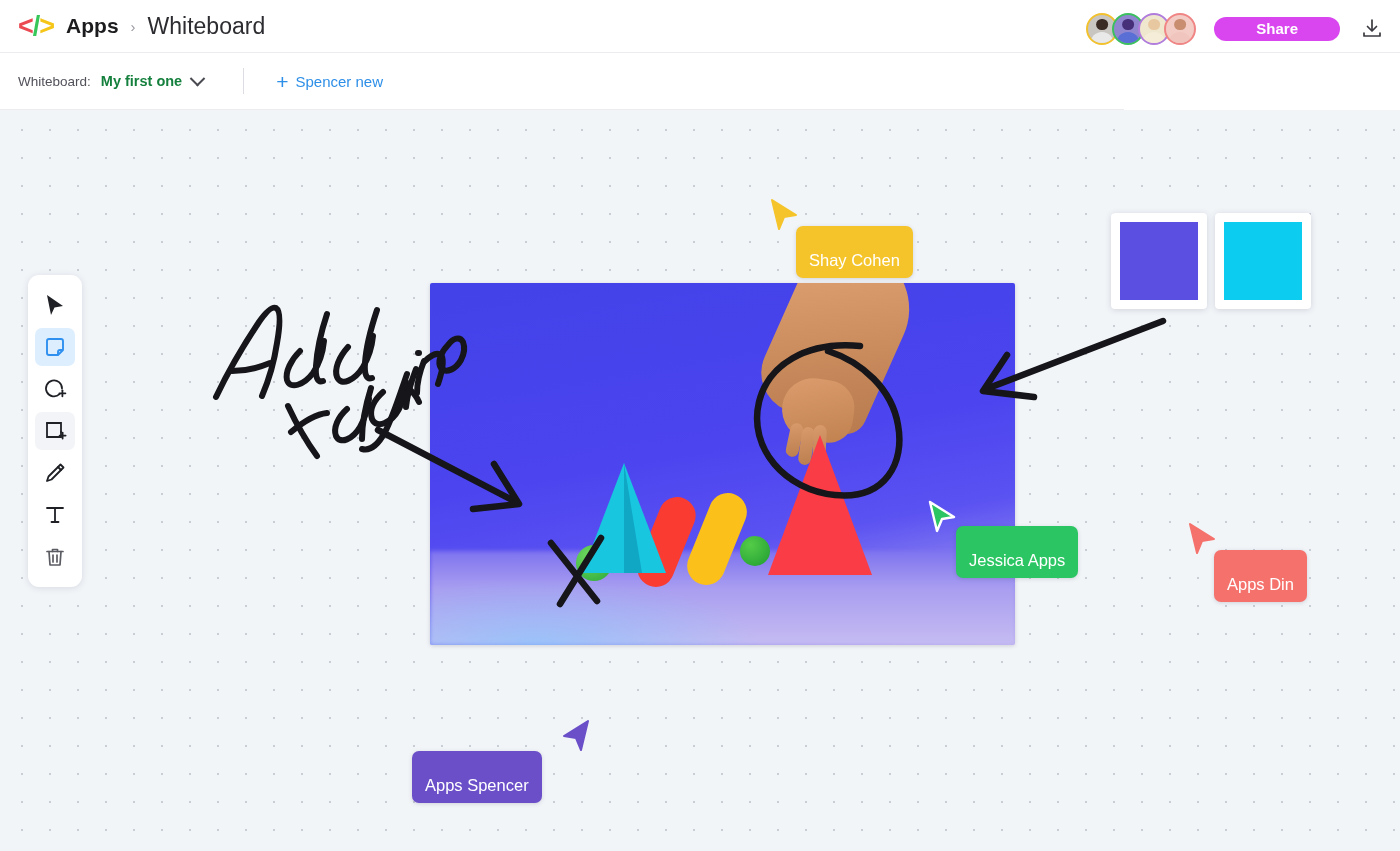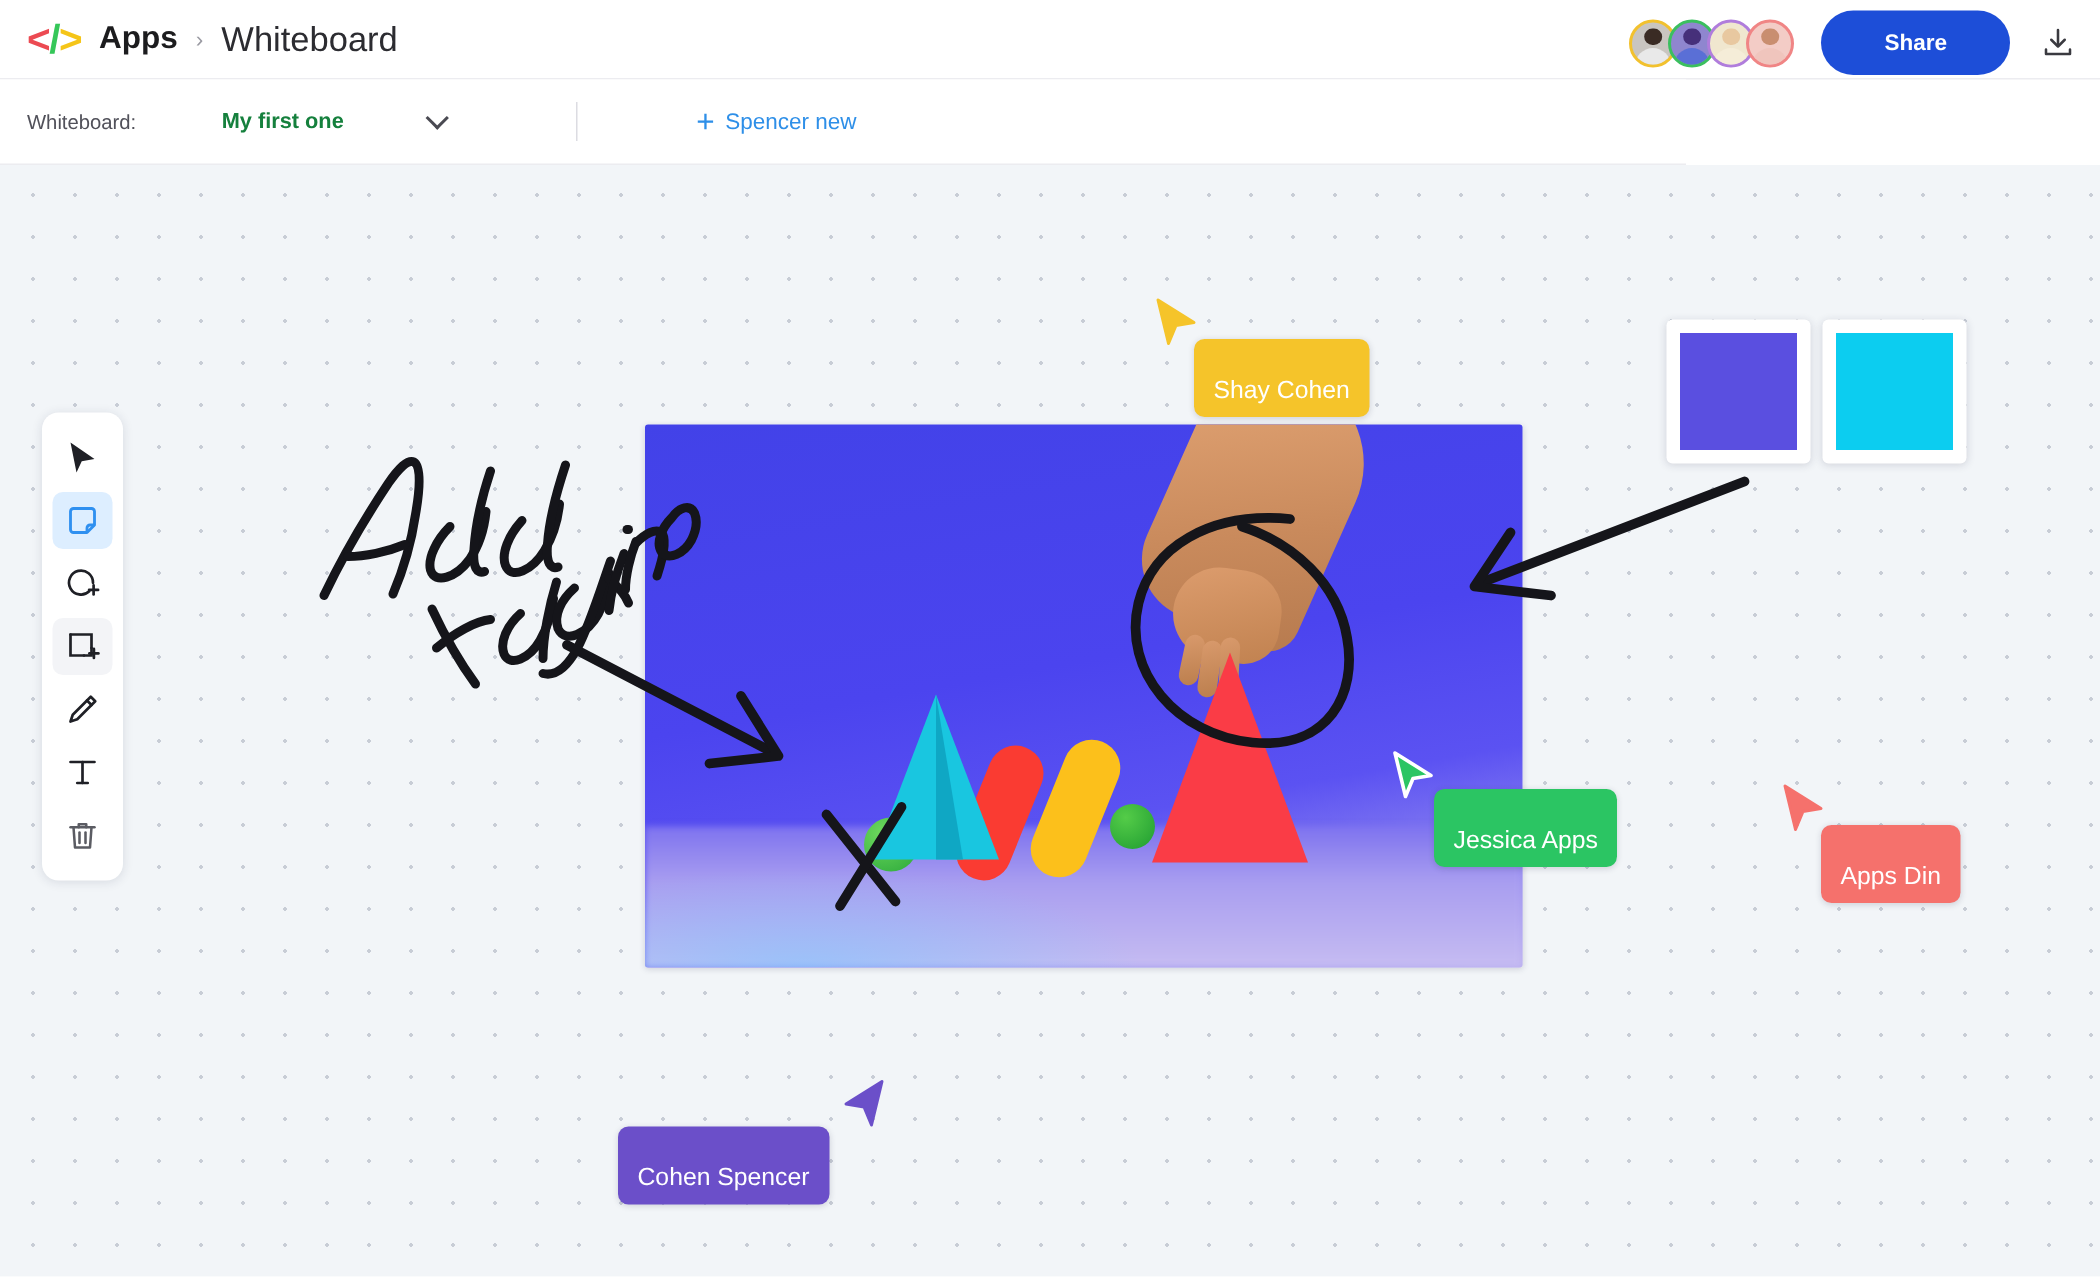--- a/index.html
+++ b/index.html
@@ -23,21 +23,21 @@
   .logo .sl { color: #35c759; }
   .logo .gt { color: #f5c518; }
   .crumb-apps { font-size: 21px; font-weight: bold; color: #1c1c1e; }
   .crumb-sep { font-size: 15px; color: #9a9aa2; margin: 0 12px; }
   .crumb-cur { font-size: 23px; color: #2c2c31; }
 
   
   .subbar {
     position: absolute; top: 53px; left: 0; width: 1124px; height: 57px;
     background: #ffffff; display: flex; align-items: center;
-    padding-left: 18px; border-bottom: 1px solid #ececf0; gap: 47px;
+    padding-left: 18px; border-bottom: 1px solid #ececf0;
   }
   .wb-label { font-size: 13.5px; color: #51515a; }
   .wb-name { font-size: 14.5px; font-weight: bold; color: #15803d; margin-left: 10px; }
   .chev {
     margin-left: 10px; width: 11px; height: 11px;
     border-right: 2px solid #4a4a52; border-bottom: 2px solid #4a4a52;
     transform: rotate(45deg) translate(-2px,-2px);
   }
   .vdiv { width: 1px; height: 26px; background: #dcdce2; margin: 0 32px 0 40px; }
   .create-new { display: flex; align-items: center; color: #2e8fe8; font-size: 15px; cursor: pointer; }
@@ -50,23 +50,23 @@
     width: 32px; height: 32px; border-radius: 50%;
     border: 2px solid #ccc; margin-left: -6px; position: relative;
     overflow: hidden; background: #d9d9e2;
   }
   .avatar:first-child { margin-left: 0; }
   .avatar .head { position: absolute; left: 50%; top: 15%; transform: translateX(-50%);
                   width: 42%; height: 42%; border-radius: 50%; }
   .avatar .body { position: absolute; left: 50%; bottom: -26%; transform: translateX(-50%);
                   width: 86%; height: 62%; border-radius: 50% 50% 0 0 / 70% 70% 0 0; }
   .share-btn {
-    margin-left: 18px; background: #1d4ed8; color: #fff;
+    margin-left: 18px; background: #d946ef; color: #fff;
     font-size: 15px; font-weight: bold; border-radius: 22px;
-    padding: 0 42px; height: 43px; display: flex; align-items: center;
+    padding: 0 42px; height: 24px; display: flex; align-items: center;
     justify-content: center; border: none; cursor: pointer;
   }
   .dl-icon { margin-left: 20px; width: 24px; height: 24px; cursor: pointer; }
 
   
   .canvas {
     position: absolute; top: 110px; left: 0; width: 1400px; height: 741px;
     background-color: #f2f5f8;
     background-image: radial-gradient(circle, #c8cdd6 1.2px, rgba(0,0,0,0) 1.3px);
     background-size: 28px 28px;
@@ -301,21 +301,21 @@
       <svg width="30" height="34" viewBox="0 0 30 34">
         <path d="M2 2 L26 17 L14 19 L9 31 Z" fill="#f5716c" stroke="#f5716c" stroke-width="2" stroke-linejoin="round"></path>
       </svg>
       <span class="cur-label" style="left:26px; top:28px; background:#f5716c;">Apps Din</span>
     </div>
 
     <div class="cur" style="left:560px; top:609px;">
       <svg width="30" height="34" viewBox="0 0 30 34">
         <path d="M28 2 L4 17 L16 19 L21 31 Z" fill="#6b4fc9" stroke="#6b4fc9" stroke-width="2" stroke-linejoin="round"></path>
       </svg>
-      <span class="cur-label" style="left:-148px; top:32px; background:#6b4fc9;">Cohen Spencer</span>
+      <span class="cur-label" style="left:-148px; top:32px; background:#6b4fc9;">Apps Spencer</span>
     </div>
 
   </div>
 
   <div class="toolpanel" style="top:275px;">
     <div class="tool">
       <svg width="22" height="24" viewBox="0 0 22 24">
         <path d="M3 2 L19 13 L10.5 14.5 L7 22 Z" fill="#1f2026"></path>
       </svg>
     </div>

